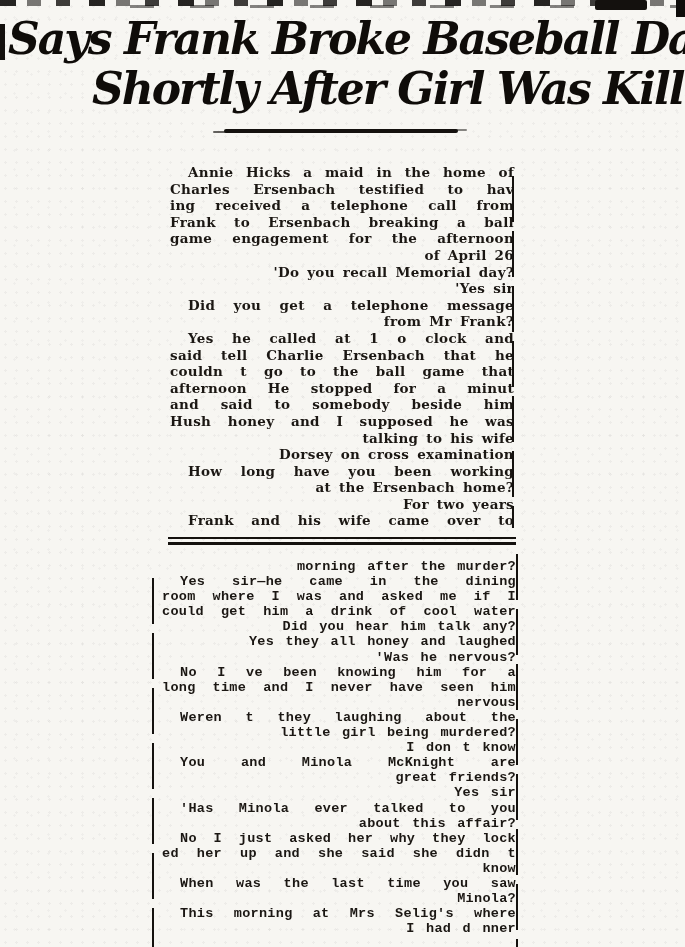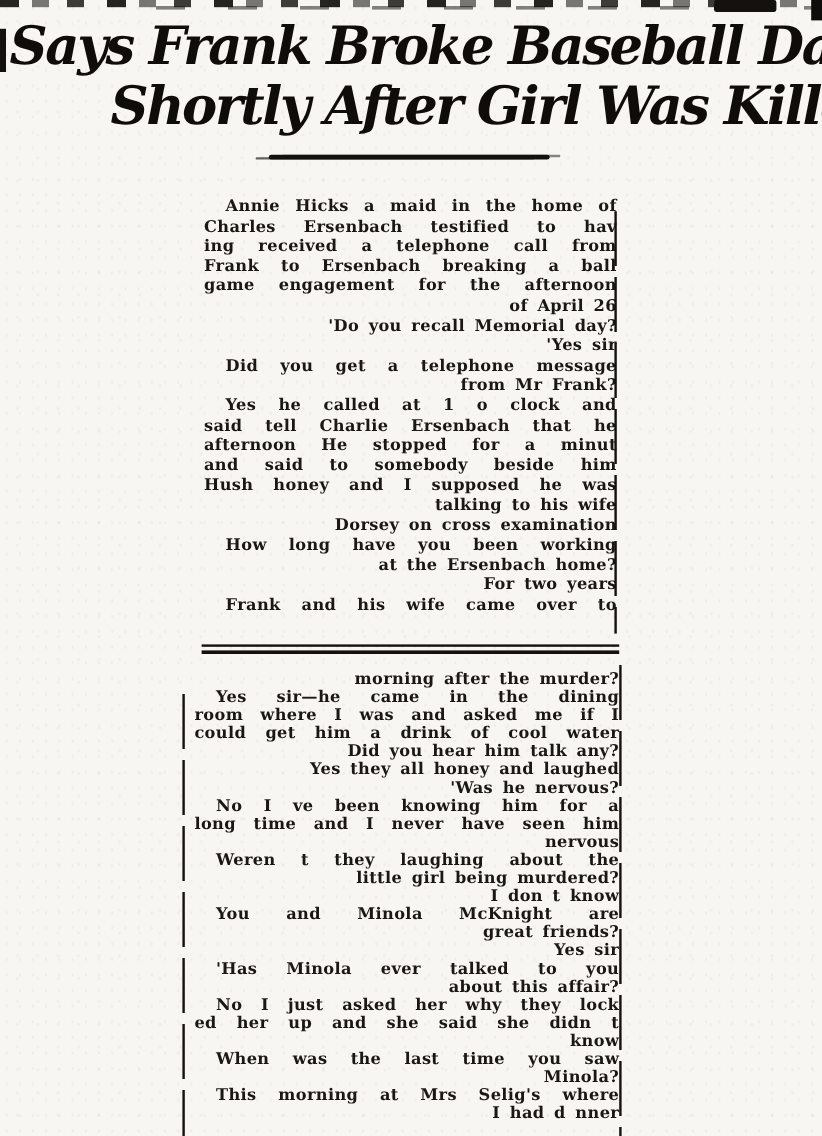--- a/index.html
+++ b/index.html
@@ -49,21 +49,21 @@
   .hl2 { margin-left:92px; }
   .headline-rule {
     position:absolute; left:224px; top:129px; width:234px; height:4px;
     background:#14110e; border-radius:2px;
     box-shadow: -12px 1px 0 -1px rgba(20,17,14,0.65), 10px -1px 0 -1px rgba(20,17,14,0.5);
   }
 
   
   .col { position:absolute; }
   .col1 { left:170px; top:150px; width:344px; line-height:16.6px;margin-top:14px; }
-  .col2 { left:162px; top:559px; width:354px; line-height:15.1px; }
+  .col2 { left:162px; top:559px; width:354px; line-height:15.1px;font-family:Liberation Mono, monospace; }
   .line {
     font-size:13.5px; font-weight:700;
     letter-spacing:0.3px; word-spacing:3px;
     text-align:right;
     white-space:normal;
   }
   .line.just { text-align:justify; text-align-last:justify; }
   .line.indent { text-indent:18px; }
 
   
@@ -104,20 +104,21 @@
       <div class="line just">ing received a telephone call from</div>
       <div class="line just">Frank to Ersenbach breaking a ball</div>
       <div class="line just">game engagement for the afternoon</div>
       <div class="line">of April 26</div>
       <div class="line indent">'Do you recall Memorial day?</div>
       <div class="line indent">'Yes sir</div>
       <div class="line indent just">Did you get a telephone message</div>
       <div class="line">from Mr Frank?</div>
       <div class="line indent just">Yes he called at 1 o clock and</div>
       <div class="line just">said tell Charlie Ersenbach that he</div>
+      <div class="line just">couldn t go to the ball game that</div>
       <div class="line just">afternoon He stopped for a minut</div>
       <div class="line just">and said to somebody beside him</div>
       <div class="line just">Hush honey and I supposed he was</div>
       <div class="line">talking to his wife</div>
       <div class="line indent">Dorsey on cross examination</div>
       <div class="line indent just">How long have you been working</div>
       <div class="line">at the Ersenbach home?</div>
       <div class="line indent">For two years</div>
       <div class="line indent just">Frank and his wife came over to</div>
     </div>

